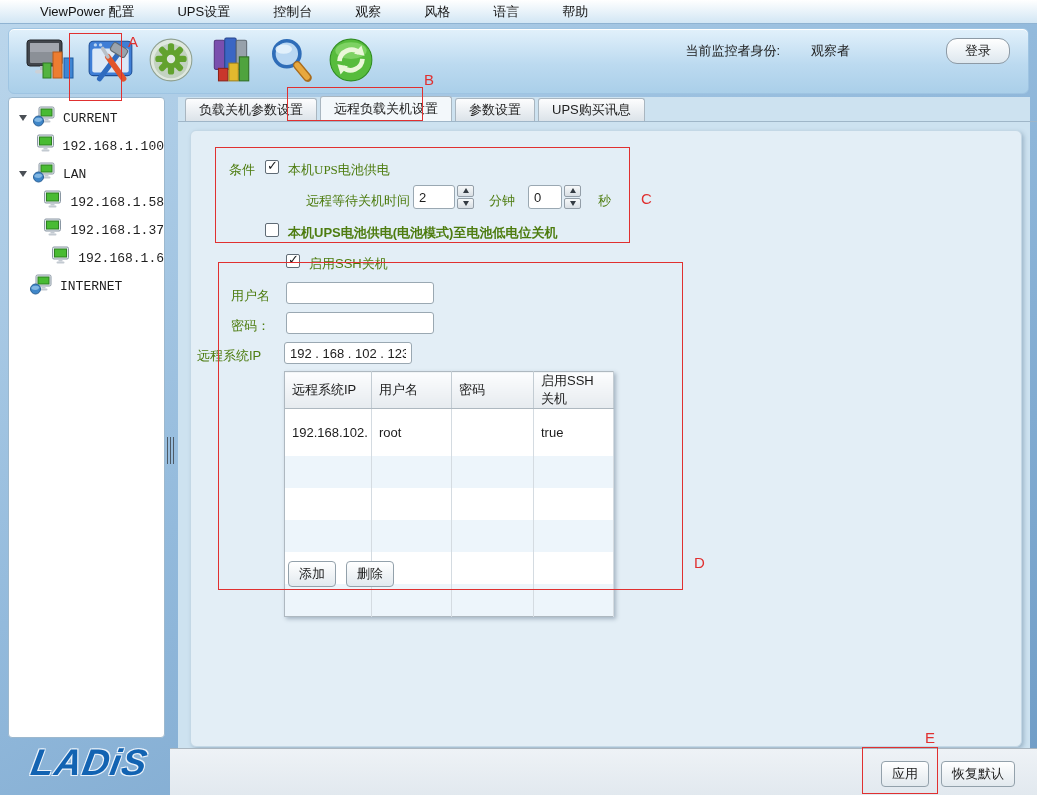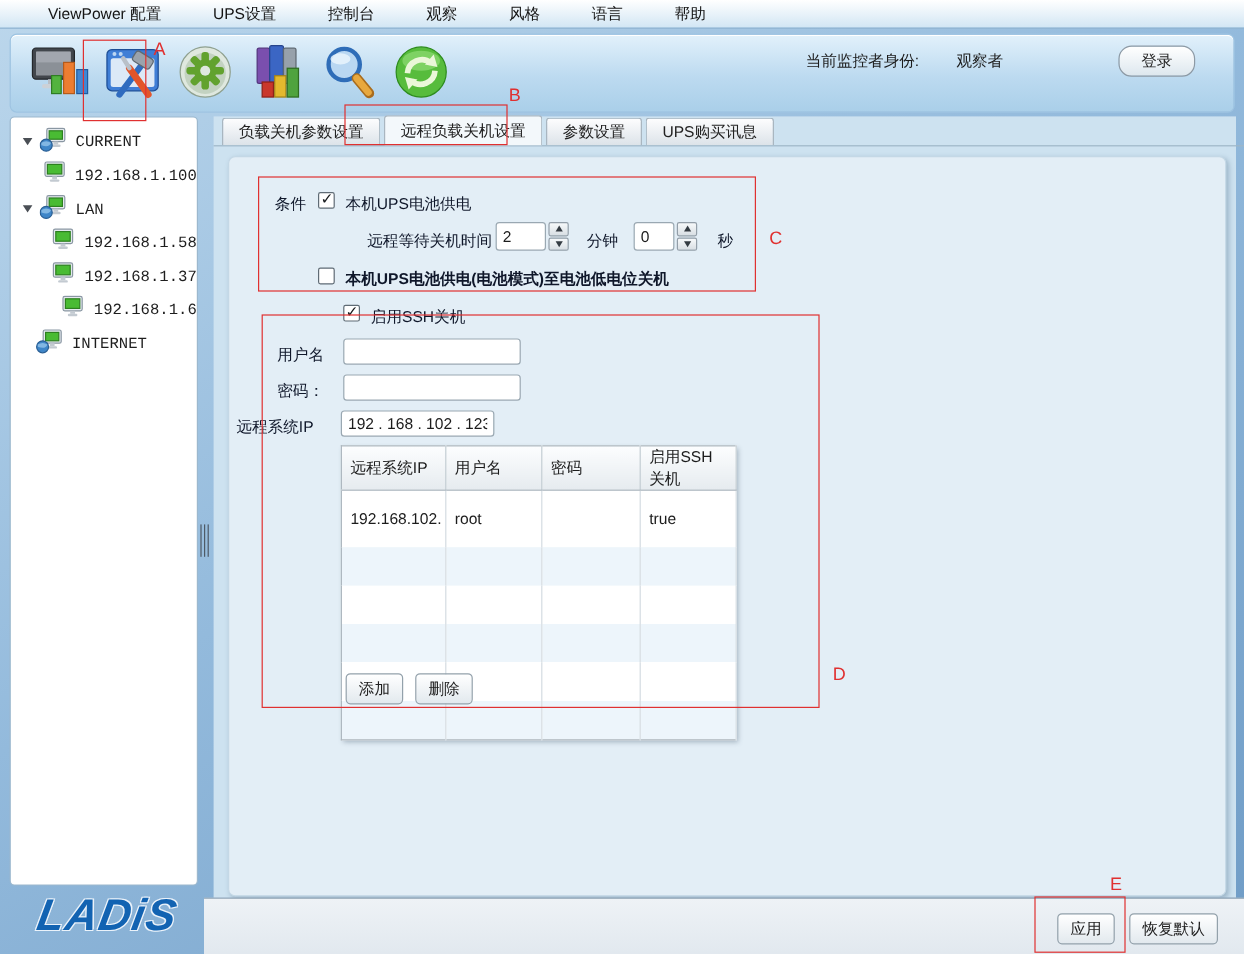--- a/index.html
+++ b/index.html
@@ -14,21 +14,21 @@
     font-size:13px; color:#141414; }
   .menu-item { white-space:nowrap; cursor:default;margin-left:16px; }
 
   
   .toolbar { position:absolute; left:8px; top:28px; width:1021px; height:66px;
     border-radius:6px; border:1px solid #9ec4e2;
     background:linear-gradient(#e2f1fb,#bcdaf0 55%,#aacfe9);
     box-shadow:inset 0 1px 0 #ffffff; }
   .tool-icons { position:absolute; left:16px; top:8px; display:flex; gap:8px; align-items:center; }
   .tool-btn { width:52px; height:50px; display:flex; align-items:center; justify-content:center; cursor:pointer; }
-  .status { position:absolute; right:32px; top:9px; display:grid;
+  .status { position:absolute; right:18px; top:9px; display:grid;
     grid-template-columns:auto 104px 64px; column-gap:12px; row-gap:8px;
     font-size:13px; color:#1c1c1c; align-items:center;gap:31px; }
   .s-label { text-align:right; }
   .login-btn { font-size:13px; color:#222; padding:3px 12px; border:1px solid #8d9aa5;
     border-radius:11px; background:linear-gradient(#ffffff,#dde7ee); cursor:pointer;
     font-family:inherit; }
 
   
   .sidebar { position:absolute; left:8px; top:97px; width:157px; height:641px;
     background:#ffffff; border:1px solid #9cb8ce; border-radius:4px; padding-top:6px;font-family:Liberation Mono, monospace; }
@@ -48,21 +48,21 @@
     border-bottom:1px solid #9fb6c8; display:flex; align-items:flex-end; padding-left:7px; }
   .tab { height:23px; padding:0 13px; font-size:13px; display:flex; align-items:center;
     background:linear-gradient(#fdfdfe,#dce3e9); border:1px solid #a9b6c0; border-bottom:none;
     border-radius:3px 3px 0 0; margin-right:3px; color:#222; cursor:pointer; white-space:nowrap; }
   .tab.active { background:#f3f8fb; height:25px; }
 
   .panel { position:absolute; left:190px; top:130px; width:832px; height:617px;
     background:#e3eef6; border:1px solid #c4d8e6; border-radius:6px;
     box-shadow:2px 2px 4px rgba(70,100,130,.35); }
   .abs { position:absolute; }
-  .flabel { font-size:13px; color:#0f172a; white-space:nowrap; }
+  .flabel { font-size:13px; color:#4d7c0f; white-space:nowrap; }
 
   .checkbox { position:absolute; width:14px; height:14px; background:#fff;
     border:1px solid #5f6b75; border-radius:2px; cursor:pointer; }
   .checkbox.on::after { content:"✓"; position:absolute; left:1px; top:-3px;
     font-size:13px; font-weight:bold; color:#15181b; }
 
   .textfield { position:absolute; height:22px; border:1px solid #9aa8b2; border-radius:3px;
     background:#fff; font-size:13px; color:#1c1c1c; padding:0 5px; font-family:inherit; }
   .spin { position:absolute; width:17px; height:24px; display:flex; flex-direction:column; gap:1px; }
   .spin-btn { flex:1; border:1px solid #939ea8; border-radius:2px;
@@ -316,21 +316,21 @@
     <div class="tab">负载关机参数设置</div>
     <div class="tab active">远程负载关机设置</div>
     <div class="tab">参数设置</div>
     <div class="tab">UPS购买讯息</div>
   </div>
 
   <div class="panel">
 
     <span class="abs flabel" style="left:38px;top:30px;">条件</span>
     <span class="checkbox on" style="left:74px;top:29px;"></span>
-    <span class="abs flabel" style="left:97px;top:30px;">本机UPS电池供电</span>
+    <span class="abs flabel" style="left:97px;top:30px;font-family:Liberation Serif, serif;">本机UPS电池供电</span>
 
     <span class="abs flabel" style="left:115px;top:61px;">远程等待关机时间</span>
     <input class="textfield" style="left: 222px; top: 54px; width: 42px; height: 24px;" value="2">
     <span class="spin" style="left:266px;top:54px;">
       <span class="spin-btn">
           <i class="ar-up"></i>
         </span>
       <span class="spin-btn">
           <i class="ar-dn"></i>
         </span>

